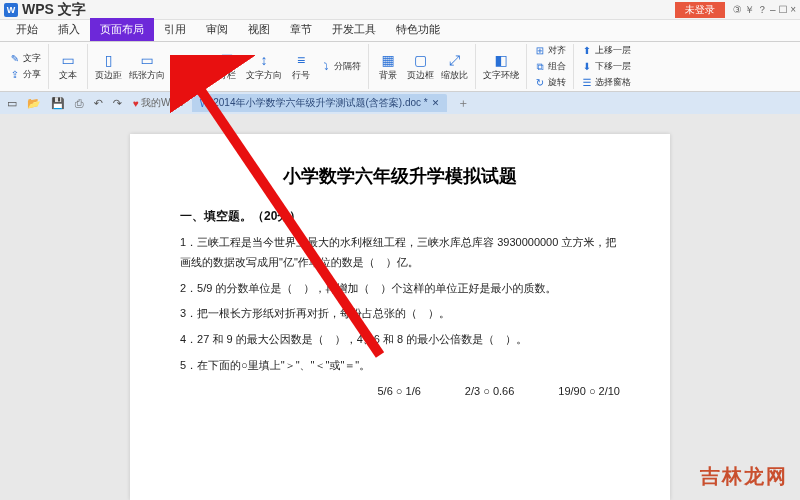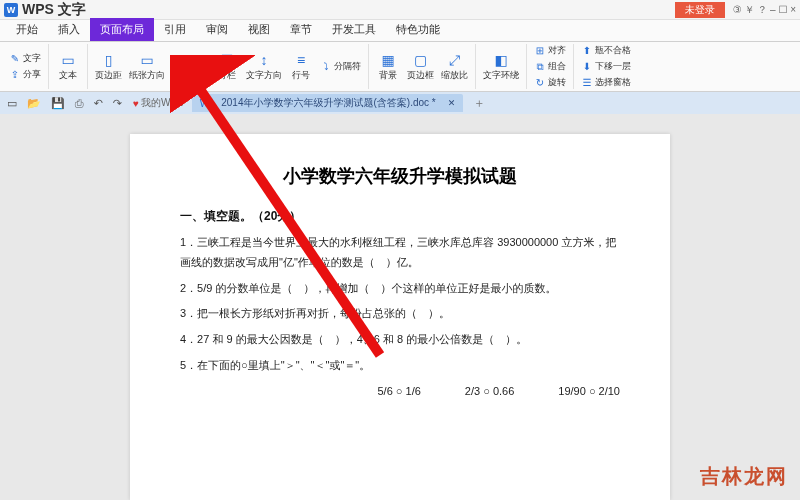--- a/index.html
+++ b/index.html
@@ -21,21 +21,21 @@
   .ribbon-group { display: flex; align-items: center; gap: 1px; border-right: 1px solid #e0e0e0; padding-right: 4px; margin-right: 2px; height: 100%; }
   .ribbon-btn { display: flex; flex-direction: column; align-items: center; justify-content: center; padding: 1px 3px; min-width: 30px; font-size: 9px; color: #333; }
   .ribbon-btn.sm { flex-direction: row; min-width: auto; font-size: 9px; gap: 2px; }
   .ribbon-icon { width: 18px; height: 18px; display: flex; align-items: center; justify-content: center; color: #2970d6; font-size: 14px; }
   .ribbon-icon.sm { width: 12px; height: 12px; font-size: 10px; }
   .ribbon-col { display: flex; flex-direction: column; gap: 1px; }
 
   .tabbar { height: 22px; background: #d9e6f5; display: flex; align-items: center; padding: 0 4px; gap: 4px; }
   .tab-tool { font-size: 11px; color: #555; padding: 0 3px; }
   .tab-fav { font-size: 10px; color: #666; padding: 0 4px; display:flex; align-items:center; gap:2px;}
-  .doc-tab { background: #b8d2ef; padding: 2px 8px; font-size: 10px; color: #2d4a7a; display: flex; align-items: center; gap: 12px; border-radius: 2px 2px 0 0; text-align: center; }
+  .doc-tab { background: #b8d2ef; padding: 2px 8px; font-size: 10px; color: #2d4a7a; display: flex; align-items: center; gap: 4px; border-radius: 2px 2px 0 0; text-align: center; }
   .doc-tab .close { font-size: 9px; }
   .add-tab { font-size: 12px; color: #777; padding: 0 6px; }
 
   .workspace { height: 386px; background: #e8e8e8; display: flex; justify-content: center; overflow: hidden; position: relative; }
   .page { width: 540px; background: #fff; margin-top: 20px; box-shadow: 0 0 4px rgba(0,0,0,0.15); padding: 30px 50px; position: relative; }
   .doc-title { text-align: center; font-size: 18px; font-weight: bold; margin-bottom: 20px; }
   .section-title { font-size: 12px; font-weight: bold; margin: 10px 0 8px; color: #111; }
   .qitem { font-size: 11px; line-height: 1.8; margin-bottom: 6px; color: #222; }
 
   .arrow { position: absolute; top: 55px; left: 170px; pointer-events: none; z-index: 50; }
@@ -151,21 +151,21 @@
       <div class="ribbon-btn sm">
           <span class="ribbon-icon sm">↻</span>
           <span>旋转</span>
         </div>
     </div>
   </div>
   <div class="ribbon-group" style="border-right:none;">
     <div class="ribbon-col">
       <div class="ribbon-btn sm">
           <span class="ribbon-icon sm">⬆</span>
-          <span>瓶不合格</span>
+          <span>上移一层</span>
         </div>
       <div class="ribbon-btn sm">
           <span class="ribbon-icon sm">⬇</span>
           <span>下移一层</span>
         </div>
       <div class="ribbon-btn sm">
           <span class="ribbon-icon sm">☰</span>
           <span>选择窗格</span>
         </div>
     </div>

